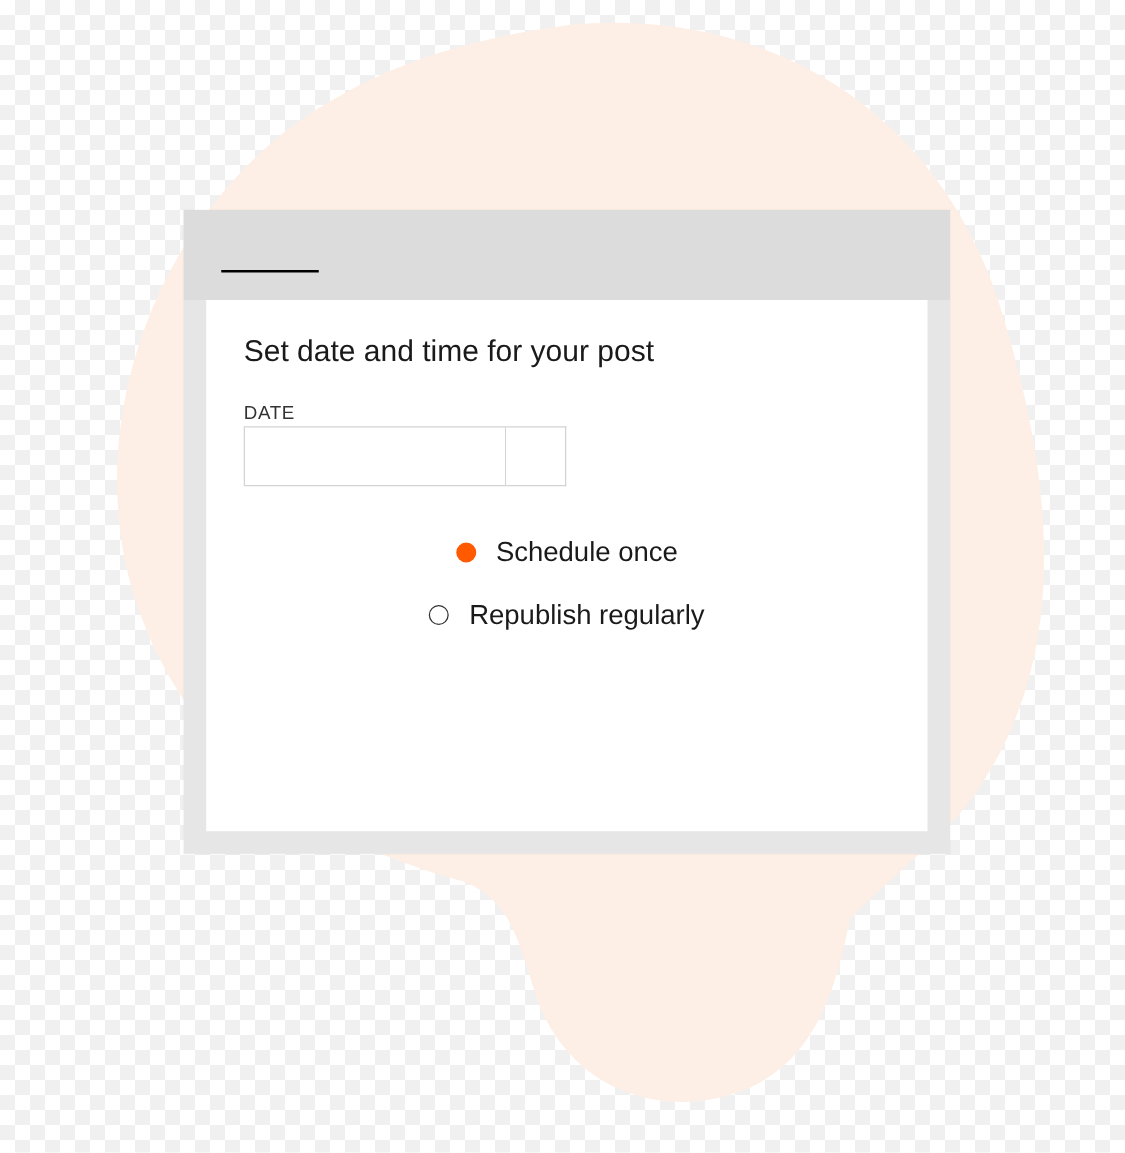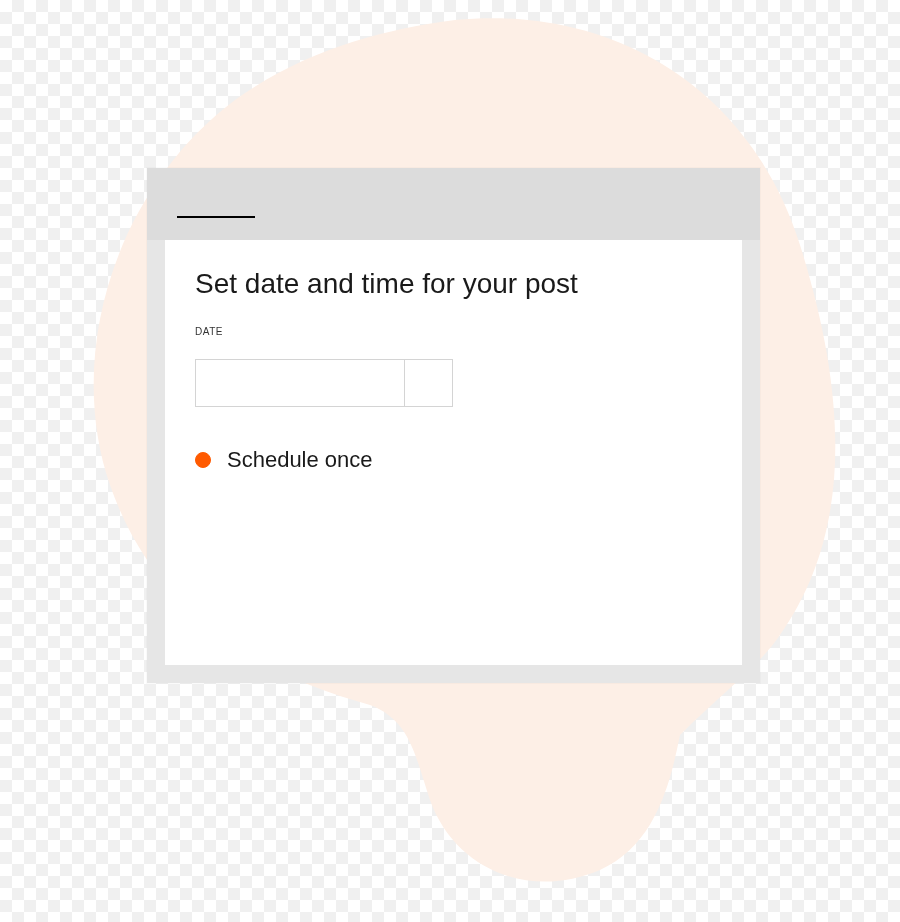--- a/index.html
+++ b/index.html
@@ -54,39 +54,39 @@
       height: 2px;
       background: #000;
     }
     .content {
       background: #fff;
       margin: 0 18px 18px 18px;
       flex: 1;
       padding: 28px 30px 20px 30px;
     }
     .heading {
-      font-size: 28px;
+      font-size: 24px;
       font-weight: 400;
       color: #1a1a1a;
       margin-bottom: 26px;
     }
     .fields-row {
       display: flex;
       gap: 50px;
       margin-bottom: 40px;
     }
     .field-group {
       display: flex;
       flex-direction: column;
     }
     .field-label {
-      font-size: 10px;
+      font-size: 15px;
       letter-spacing: 0.5px;
       color: #333;
-      margin-bottom: 22px;
+      margin-bottom: 2px;
       font-weight: 400;
     }
     .input-row {
       display: flex;
       gap: 10px;
     }
     .date-input {
       width: 210px;
       height: 48px;
       border: 1px solid #d4d4d4;
@@ -101,20 +101,21 @@
       background: #fff;
     }
     .time-box {
       width: 48px;
       height: 48px;
       border: 1px solid #d4d4d4;
       background: #fff;
     }
     .radio-list {
       display: flex;
+      flex-direction: column;
       gap: 24px;
       margin-top: 10px;
       align-items: center;
     }
     .radio-item {
       display: flex;
       align-items: center;
       gap: 16px;
       cursor: pointer;
     }
@@ -157,15 +158,19 @@
           <div class="date-picker-btn"></div>
         </div>
       </div>
     </div>
 
     <div class="radio-list">
       <div class="radio-item">
         <span class="radio-circle selected"></span>
         <span class="radio-label">Schedule once</span>
       </div>
+      <div class="radio-item">
+        <span class="radio-circle"></span>
+        <span class="radio-label">Republish regularly</span>
+      </div>
     </div>
   </div>
 </div>
 
 </body></html>

